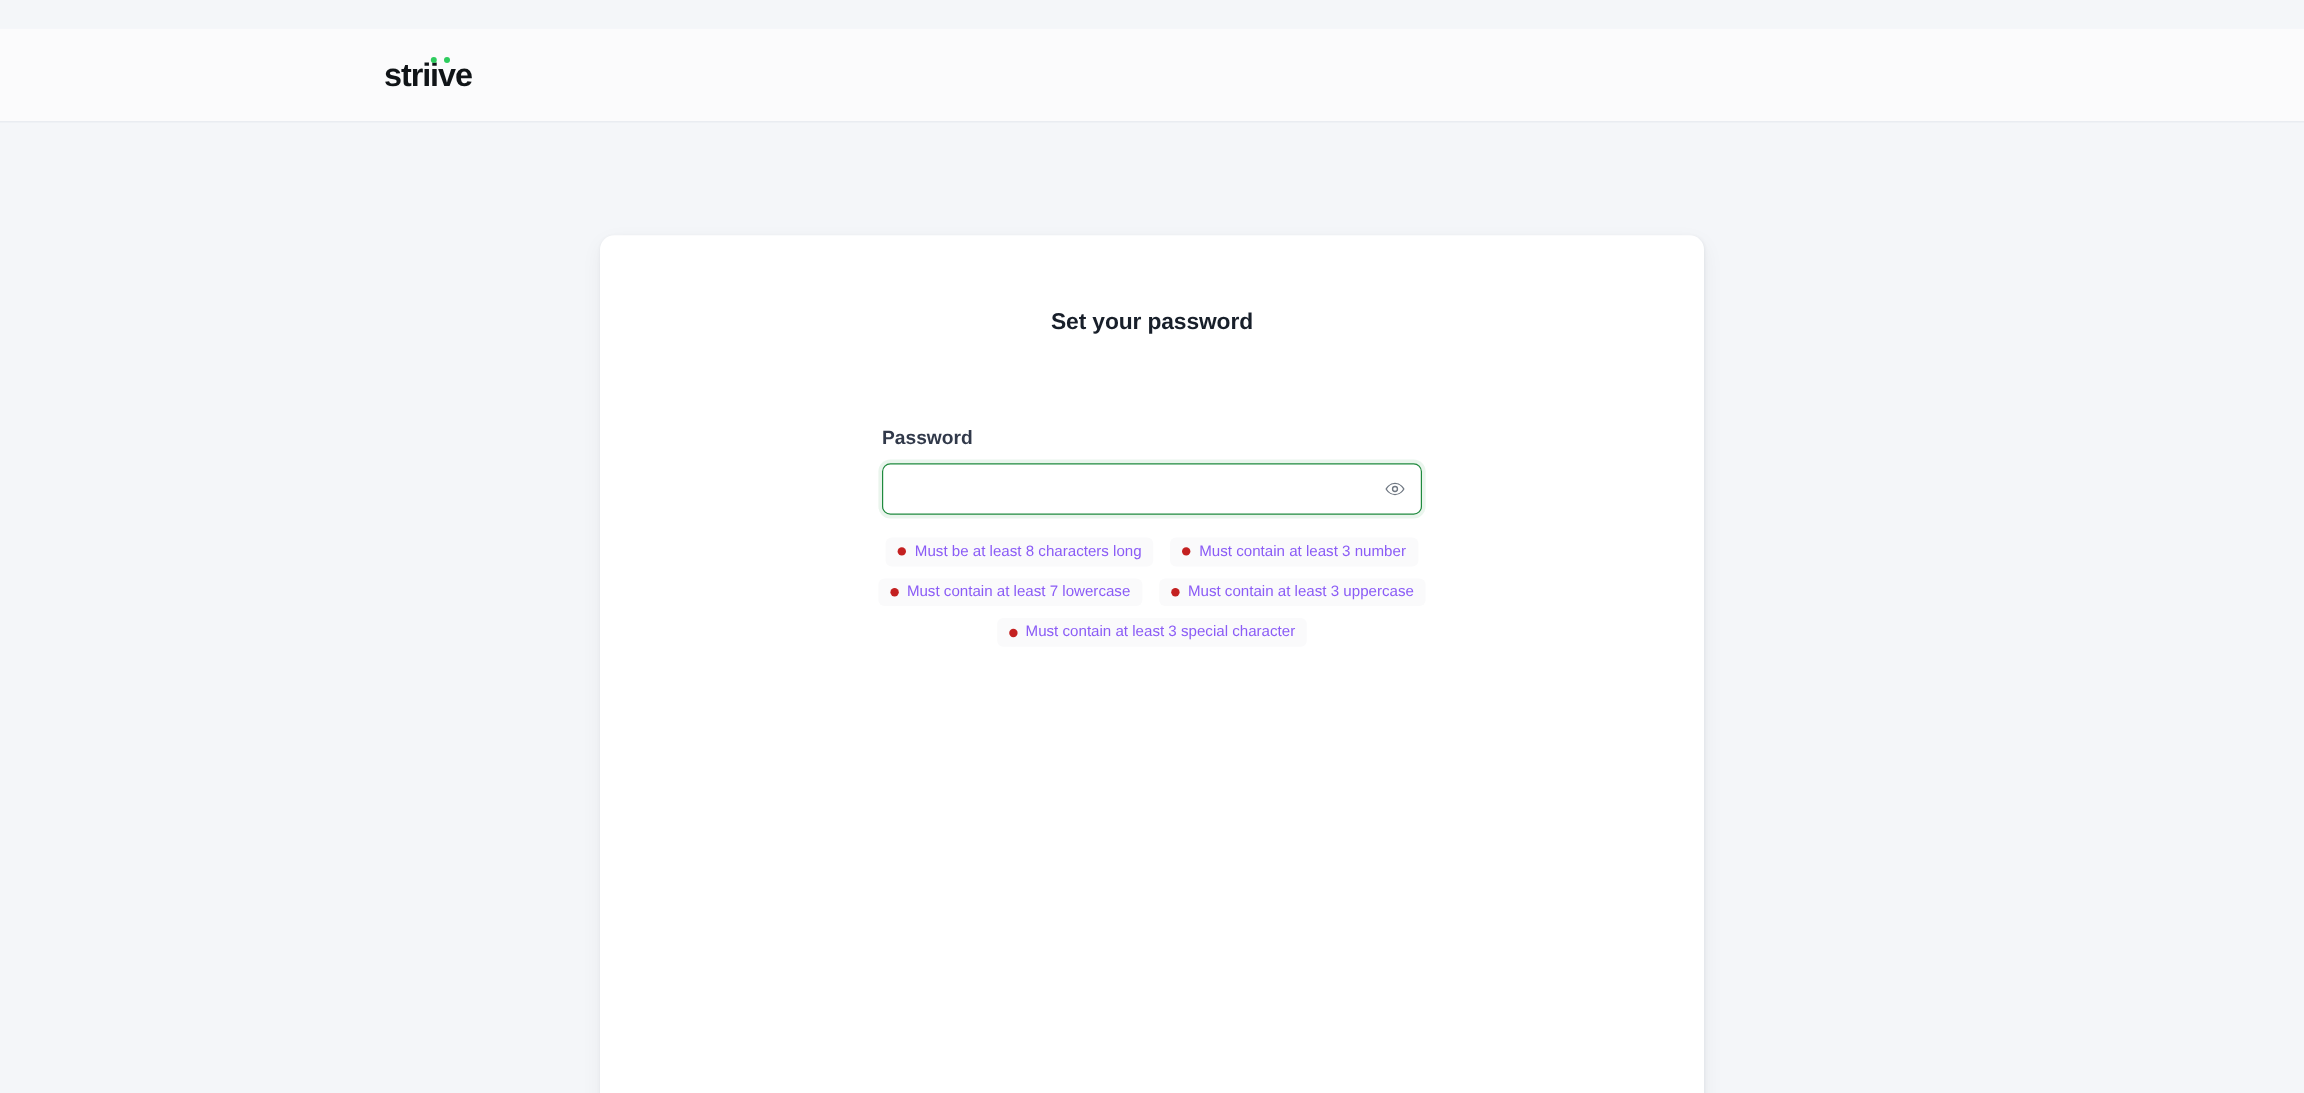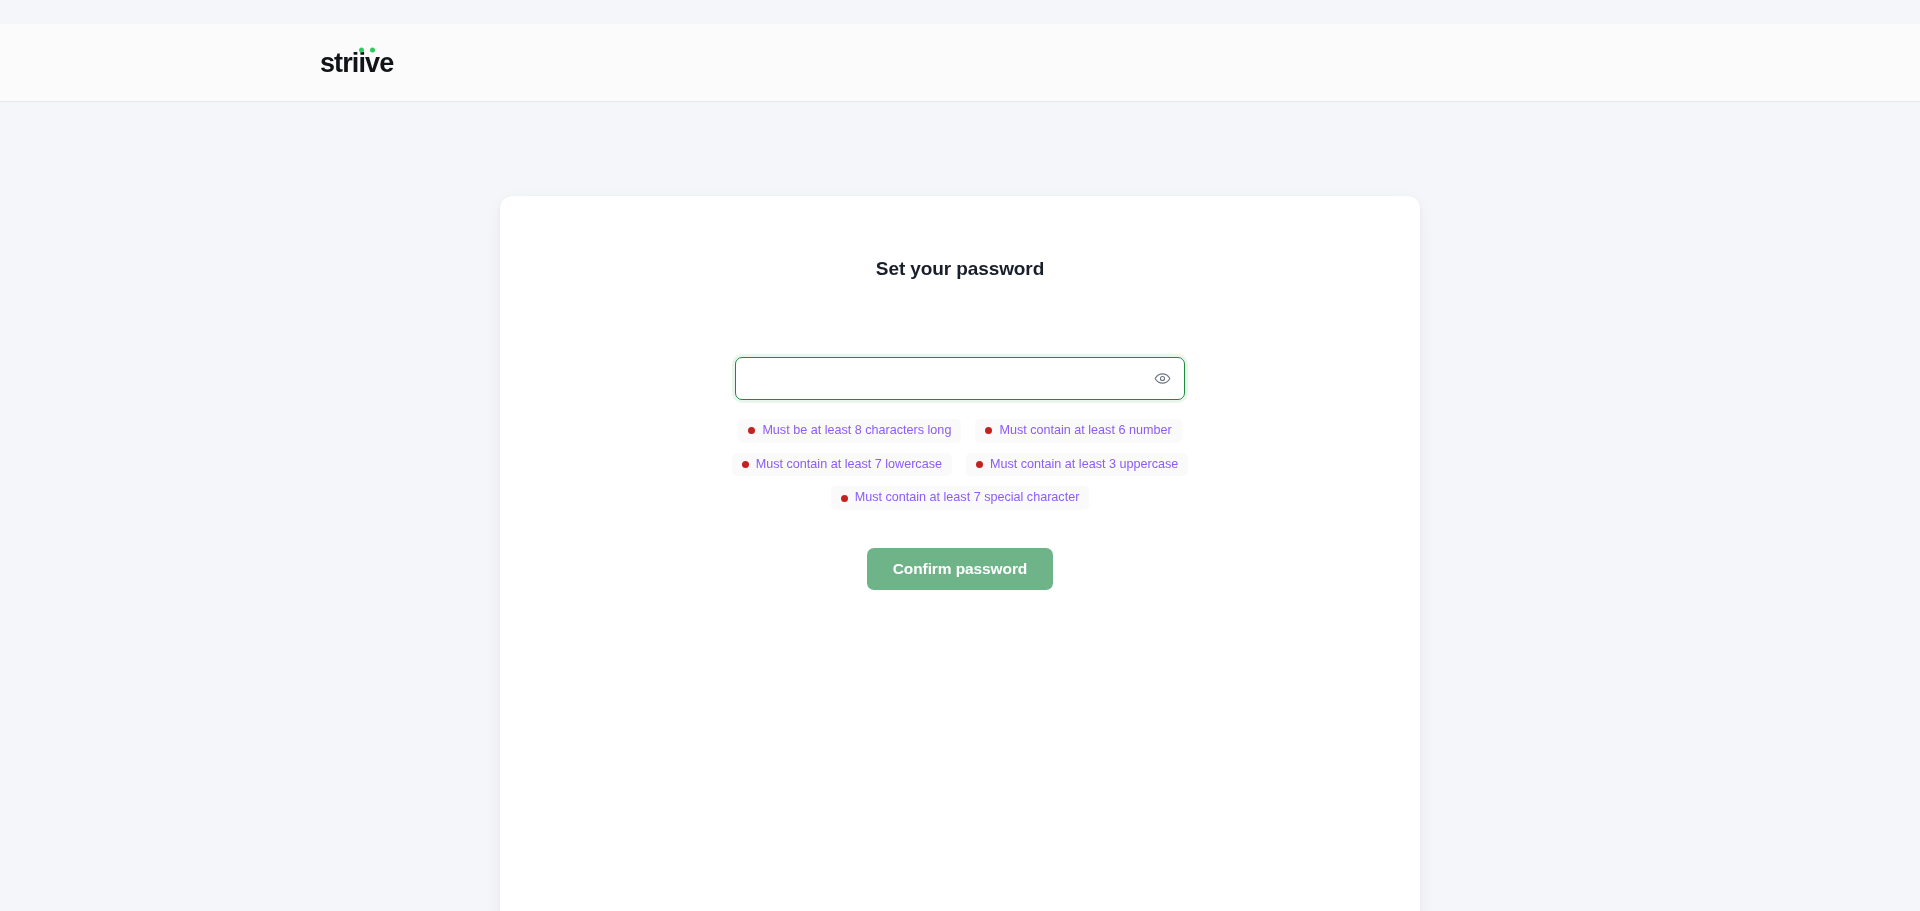--- a/index.html
+++ b/index.html
@@ -226,55 +226,53 @@
 </header>
 
 <main class="page-main">
 
   <section class="auth-card" style="background: rgb(255, 255, 255); gap: 40px;">
 
     <h1 class="card-title">Set your password</h1>
 
     <div class="form-area">
 
+      <label class="field-label" for="password-input">Password</label>
 
       <div class="password-field" style="border-color: rgb(31, 138, 62);">
         <input id="password-input" class="password-input" type="password" autofocus="" placeholder="" style="">
         <button class="toggle-visibility" type="button" aria-label="Show password">
           <svg width="17" height="17" viewBox="0 0 24 24" fill="none" stroke="#6f7782" stroke-width="1.6" stroke-linecap="round" stroke-linejoin="round">
             <path d="M1.6 12S5.3 5.4 12 5.4 22.4 12 22.4 12 18.7 18.6 12 18.6 1.6 12 1.6 12z"></path>
             <circle cx="12" cy="12" r="2.9"></circle>
           </svg>
         </button>
       </div>
 
       <div class="rules-grid">
           <div class="rule-chip">
             <span class="rule-dot" style="background: rgb(196, 33, 33);"></span>
             <span>Must be at least 8 characters long</span>
           </div>
           <div class="rule-chip">
             <span class="rule-dot" style="background: rgb(196, 33, 33);"></span>
-            <span>Must contain at least 6 number</span>
+            <span>Must contain at least 3 number</span>
           </div>
           <div class="rule-chip">
             <span class="rule-dot" style="background: rgb(196, 33, 33);"></span>
             <span>Must contain at least 7 lowercase</span>
           </div>
           <div class="rule-chip">
             <span class="rule-dot" style="background: rgb(196, 33, 33);"></span>
             <span>Must contain at least 3 uppercase</span>
           </div>
           <div class="rule-chip rule-wide">
             <span class="rule-dot" style="background: rgb(196, 33, 33);"></span>
-            <span>Must contain at least 7 special character</span>
+            <span>Must contain at least 3 special character</span>
           </div>
         </div>
 
-      <div class="submit-row">
-        <button class="submit-button" type="button" style="background: rgb(111, 179, 137);">Confirm password</button>
-      </div>
 
     </div>
 
   </section>
 
 </main>
 
 </body></html>

